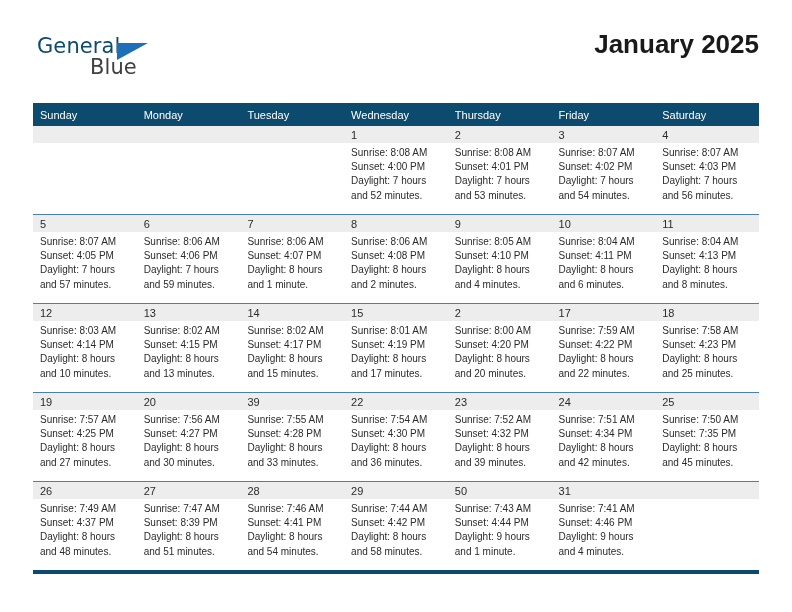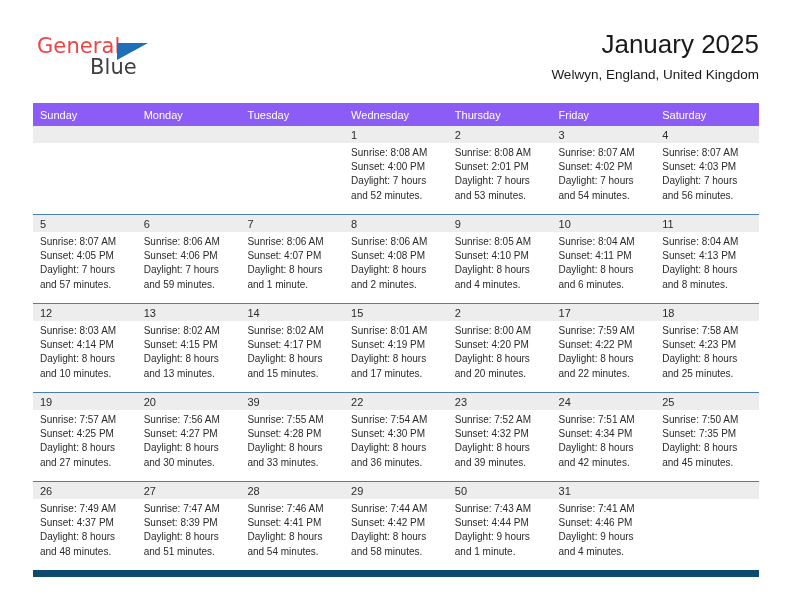--- a/index.html
+++ b/index.html
@@ -35,21 +35,21 @@
     top: 6px;
     width: 210px;
     height: 58px;
   }
   .brand-general {
     position: absolute;
     left: 4px;
     top: 0px;
     font-size: 21px;
     letter-spacing: .1px;
-    color: #ef4444;
+    color: #0c4a6e;
     font-family: "DejaVu Sans", sans-serif;
     font-weight: 400;
   }
   .brand-triangle {
     position: absolute;
     left: 84px;
     top: 9px;
     width: 0;
     height: 0;
     border-left: 31px solid #1d6fb8;
@@ -68,21 +68,21 @@
 
   .title-block {
     position: absolute;
     right: 0;
     top: 0;
     text-align: right;
   }
   .cal-title {
     font-size: 26px;
     color: #1a1a1a;
-    font-weight: 400;
+    font-weight: 700;
     line-height: 32px;
     white-space: nowrap;
   }
   .cal-subtitle {
     margin-top: 7px;
     font-size: 13.5px;
     color: #1a1a1a;
     font-weight: 400;
     line-height: 16px;
     white-space: nowrap;
@@ -91,21 +91,21 @@
   
   .calendar {
     position: absolute;
     left: 33px;
     top: 103px;
     width: 726px;
     border-collapse: collapse;
     table-layout: fixed;
   }
   .calendar th {
-    background: #8b5cf6;
+    background: #0c4a6e;
     color: #ffffff;
     font-size: 11px;
     font-weight: 400;
     text-align: left;
     padding: 5px 0 5px 7px;
     height: 13px;
     border: none;
   }
   .calendar td {
     width: 103.71px;
@@ -142,39 +142,38 @@
   .day-info {
     padding: 3px 4px 0 7px;
     font-size: 10px;
     line-height: 14.2px;
     color: #2b2b2b;
   }
   .day-info div {
     white-space: nowrap;
   }
   .calendar tbody tr:last-child td {
-    border-bottom: 7px solid #0c4a6e;
+    border-bottom: 4px solid #0c4a6e;
   }
 </style>
 </head>
 <body>
 
 <div class="page">
 
   <div class="header">
 
     <div class="brand">
       <span class="brand-general">General</span>
       <span class="brand-triangle"></span>
       <span class="brand-blue">Blue</span>
     </div>
 
     <div class="title-block">
       <div class="cal-title">January 2025</div>
-      <div class="cal-subtitle">Welwyn, England, United Kingdom</div>
     </div>
 
   </div>
 
   <table class="calendar">
     <thead>
       <tr>
         <th>Sunday</th>
         <th>Monday</th>
         <th>Tuesday</th>
@@ -229,21 +228,21 @@
               <div>Daylight: 7 hours</div>
               <div>and 52 minutes.</div>
             </div>
           </div>
         </td>
         <td>
           <div class="day-cell">
             <div class="day-num-band">2</div>
             <div class="day-info">
               <div>Sunrise: 8:08 AM</div>
-              <div>Sunset: 2:01 PM</div>
+              <div>Sunset: 4:01 PM</div>
               <div>Daylight: 7 hours</div>
               <div>and 53 minutes.</div>
             </div>
           </div>
         </td>
         <td>
           <div class="day-cell">
             <div class="day-num-band">3</div>
             <div class="day-info">
               <div>Sunrise: 8:07 AM</div>

